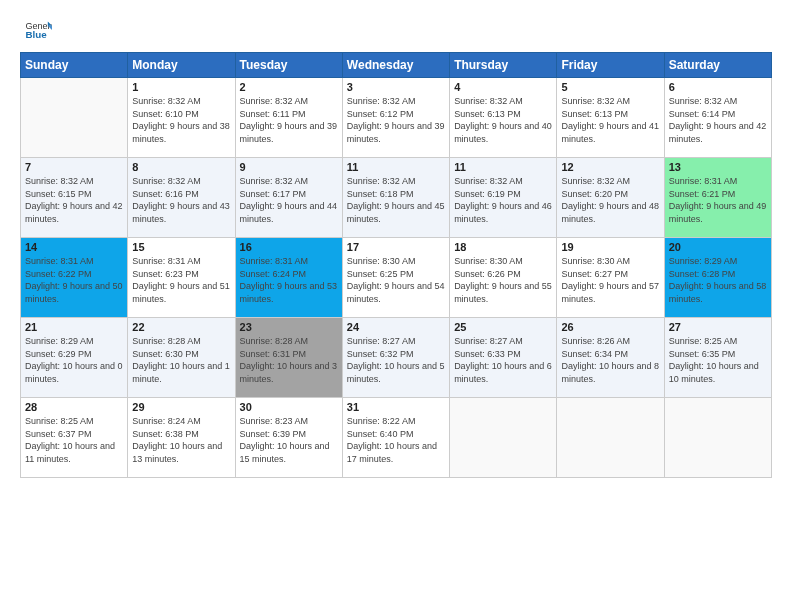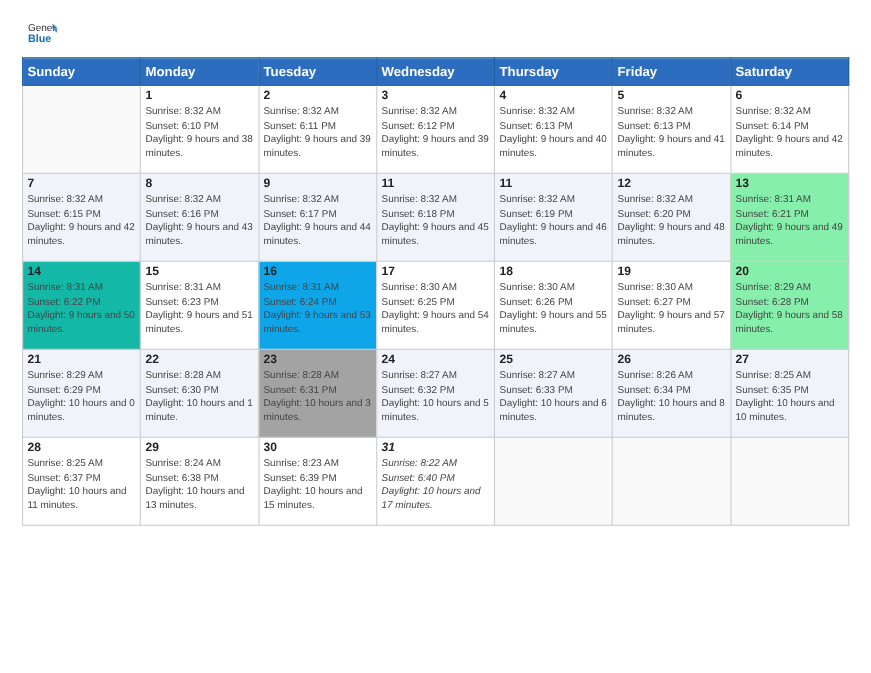--- a/index.html
+++ b/index.html
@@ -174,21 +174,21 @@
           <td style="background: rgb(240, 244, 250);">
             <div class="day-number">12</div>
             <div class="day-info">Sunrise: 8:32 AM<br>Sunset: 6:20 PM<br>Daylight: 9 hours and 48 minutes.</div>
           </td>
           <td style="background: #86efac;">
             <div class="day-number">13</div>
             <div class="day-info">Sunrise: 8:31 AM<br>Sunset: 6:21 PM<br>Daylight: 9 hours and 49 minutes.</div>
           </td>
         </tr>
         <tr>
-          <td style="background: #14b8a6;">
+          <td style="background: #0ea5e9;">
             <div class="day-number">14</div>
             <div class="day-info">Sunrise: 8:31 AM<br>Sunset: 6:22 PM<br>Daylight: 9 hours and 50 minutes.</div>
           </td>
           <td style="background: rgb(255, 255, 255);">
             <div class="day-number">15</div>
             <div class="day-info">Sunrise: 8:31 AM<br>Sunset: 6:23 PM<br>Daylight: 9 hours and 51 minutes.</div>
           </td>
           <td style="background: #0ea5e9;">
             <div class="day-number">16</div>
             <div class="day-info">Sunrise: 8:31 AM<br>Sunset: 6:24 PM<br>Daylight: 9 hours and 53 minutes.</div>
@@ -198,21 +198,21 @@
             <div class="day-info">Sunrise: 8:30 AM<br>Sunset: 6:25 PM<br>Daylight: 9 hours and 54 minutes.</div>
           </td>
           <td style="background: rgb(255, 255, 255);">
             <div class="day-number">18</div>
             <div class="day-info">Sunrise: 8:30 AM<br>Sunset: 6:26 PM<br>Daylight: 9 hours and 55 minutes.</div>
           </td>
           <td style="background: rgb(255, 255, 255);">
             <div class="day-number">19</div>
             <div class="day-info">Sunrise: 8:30 AM<br>Sunset: 6:27 PM<br>Daylight: 9 hours and 57 minutes.</div>
           </td>
-          <td style="background: #86efac;">
+          <td style="background: #0ea5e9;">
             <div class="day-number">20</div>
             <div class="day-info">Sunrise: 8:29 AM<br>Sunset: 6:28 PM<br>Daylight: 9 hours and 58 minutes.</div>
           </td>
         </tr>
         <tr>
           <td style="background: rgb(240, 244, 250);">
             <div class="day-number">21</div>
             <div class="day-info">Sunrise: 8:29 AM<br>Sunset: 6:29 PM<br>Daylight: 10 hours and 0 minutes.</div>
           </td>
           <td style="background: rgb(240, 244, 250);">
@@ -246,21 +246,21 @@
             <div class="day-info">Sunrise: 8:25 AM<br>Sunset: 6:37 PM<br>Daylight: 10 hours and 11 minutes.</div>
           </td>
           <td style="background: rgb(255, 255, 255);">
             <div class="day-number">29</div>
             <div class="day-info">Sunrise: 8:24 AM<br>Sunset: 6:38 PM<br>Daylight: 10 hours and 13 minutes.</div>
           </td>
           <td style="background: rgb(255, 255, 255);">
             <div class="day-number">30</div>
             <div class="day-info">Sunrise: 8:23 AM<br>Sunset: 6:39 PM<br>Daylight: 10 hours and 15 minutes.</div>
           </td>
-          <td style="background: rgb(255, 255, 255); font-style: italic;">
+          <td style="background: rgb(255, 255, 255);">
             <div class="day-number">31</div>
             <div class="day-info">Sunrise: 8:22 AM<br>Sunset: 6:40 PM<br>Daylight: 10 hours and 17 minutes.</div>
           </td>
           <td class="empty-cell" style="background: rgb(249, 249, 249);"></td>
           <td class="empty-cell" style="background: rgb(249, 249, 249);"></td>
           <td class="empty-cell" style="background: rgb(249, 249, 249);"></td>
         </tr>
       </tbody>
   </table>
 </div>

